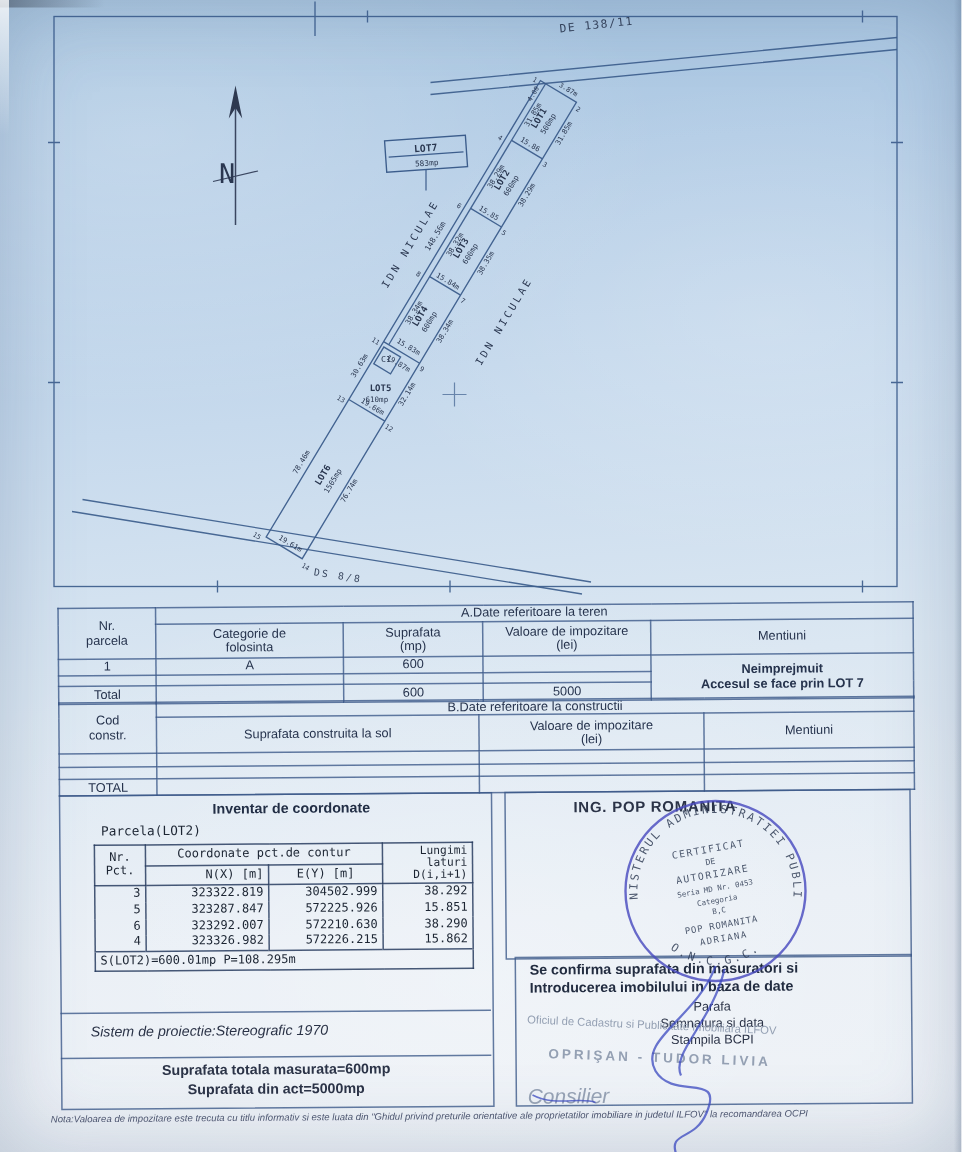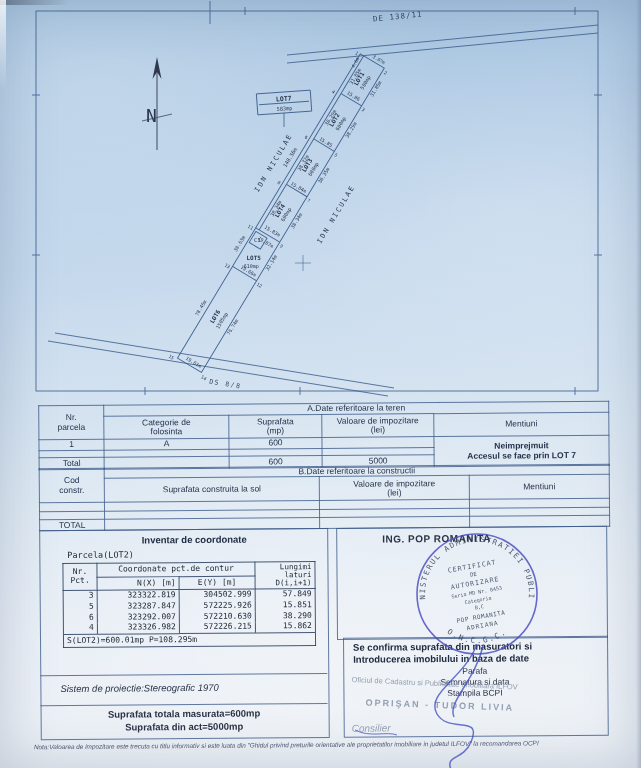--- a/index.html
+++ b/index.html
@@ -257,21 +257,21 @@
 D(i,i+1)</td>
       </tr>
       <tr style="height:13px">
         <td style="text-align:right">N(X)  [m]</td>
         <td style="text-align:center">E(Y)  [m]</td>
       </tr>
       <tr class="bodyrow">
         <td class="nb">3</td>
         <td class="nb">323322.819</td>
         <td class="nb">304502.999</td>
-        <td class="nb">57.849</td>
+        <td class="nb">38.292</td>
       </tr>
       <tr class="bodyrow">
         <td class="nb">5</td>
         <td class="nb">323287.847</td>
         <td class="nb">572225.926</td>
         <td class="nb">15.851</td>
       </tr>
       <tr class="bodyrow">
         <td class="nb">6</td>
         <td class="nb">323292.007</td>
@@ -296,21 +296,21 @@
 
     <div class="abs" style="left:378px;top:534px;font-size:10px;font-weight:600;letter-spacing:.5px;color:#2b3347">ING. POP ROMANITA</div>
 
     <div class="abs" style="left:348px;top:642px;width:243px;font-size:9.5px;font-weight:bold;color:#222c40">Se confirma suprafata din masuratori si</div>
     <div class="abs" style="left:348px;top:654px;width:243px;font-size:9.5px;font-weight:bold;color:#222c40">Introducerea imobilului in baza de date</div>
     <div class="abs" style="left:338px;top:667px;width:263px;text-align:center;font-size:8.5px;color:#2b3347">Parafa</div>
     <div class="abs" style="left:338px;top:678px;width:263px;text-align:center;font-size:8.5px;color:#2b3347">Semnatura si data</div>
     <div class="abs" style="left:338px;top:689px;width:263px;text-align:center;font-size:8.5px;color:#2b3347">Stampila BCPI</div>
     <div class="abs graytxt" style="left:346px;top:682px;width:255px;font-size:7.5px;transform:rotate(3deg)">Oficiul de Cadastru si Publicitate Imobiliara ILFOV</div>
     <div class="abs graytxt" style="left:360px;top:701px;font-size:9px;font-weight:600;letter-spacing:2px;transform:rotate(2.5deg)">OPRIŞAN - TUDOR LIVIA</div>
-    <div class="abs graytxt" style="left:346px;top:723px;font-size:10px;font-style:italic">Consilier</div>
+    <div class="abs graytxt" style="left:346px;top:723px;font-size:14px;font-style:italic">Consilier</div>
 
     <div class="abs" style="left:28px;top:741px;width:600px;font-size:6.4px;font-style:italic;color:#4d5670">Nota:Valoarea de impozitare este trecuta cu titlu informativ si este luata din "Ghidul privind preturile orientative ale proprietatilor imobiliare in judetul ILFOV" la recomandarea OCPI</div>
   </div>
 
   <svg class="abs" style="left:325px;top:518px;pointer-events:none" width="300" height="250" viewBox="0 0 300 250">
     <defs>
       <path id="ringTop" d="M 100.5,83 A 52 52 0 1 1 203.5,83"></path>
       <path id="ringBottom" d="M 106,93 A 49 49 0 0 0 198,93"></path>
     </defs>
     <g opacity="0.82">

